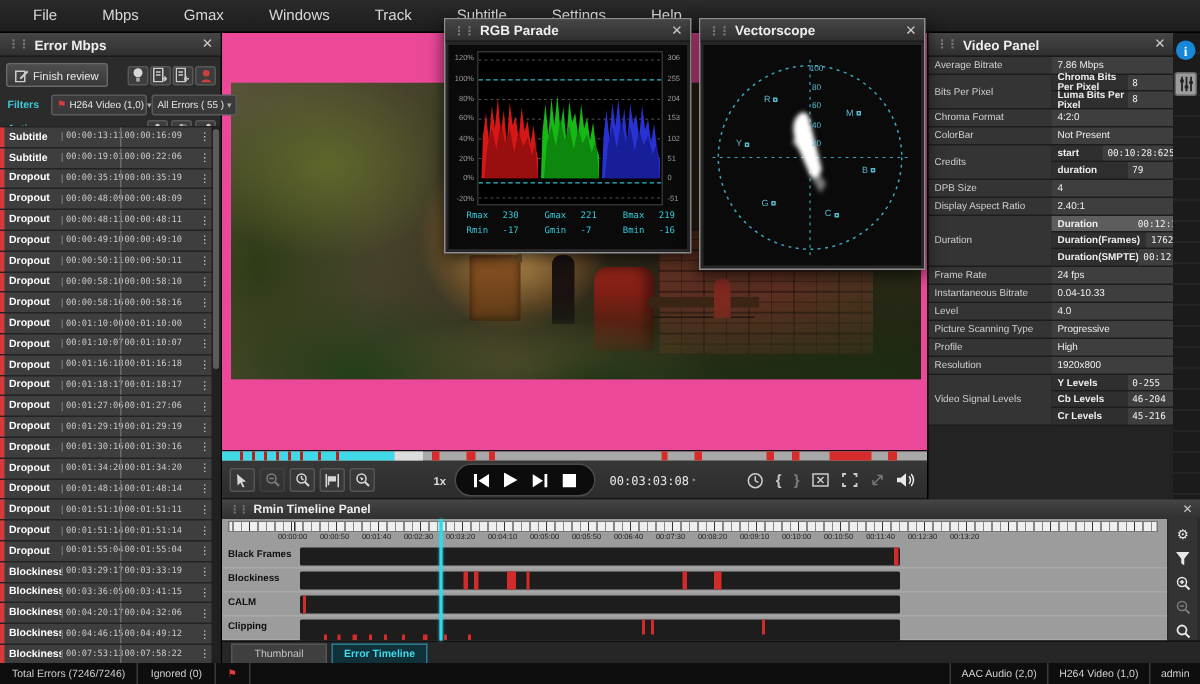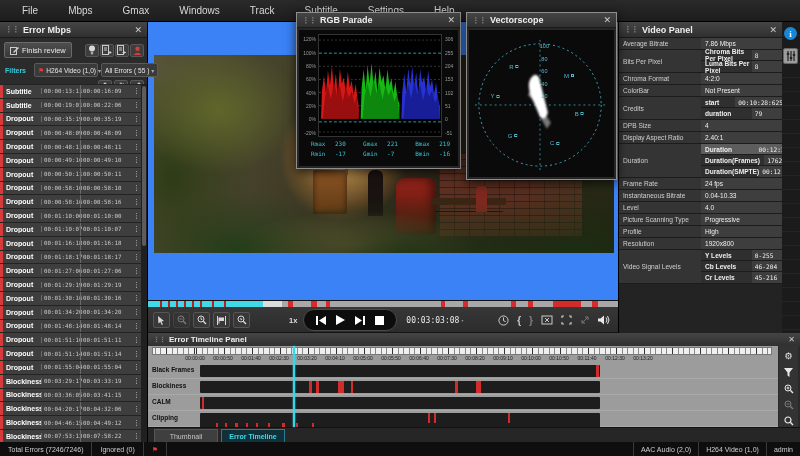--- a/index.html
+++ b/index.html
@@ -41,21 +41,21 @@
   .erow .edots{margin-left:auto;color:#ddd;font-size:7px;padding-right:2px}
   #ep-scroll{position:absolute;right:0;top:62px;width:6px;bottom:0;background:#202020}
   #ep-thumb{position:absolute;left:1px;top:2px;width:4px;height:160px;background:#5c5c5c;border-radius:2px}
   
   #statusbar{position:absolute;left:0;top:442px;width:800px;height:14px;background:#0e0e0e;display:flex;
     align-items:center;font-size:7px;color:#cfcfcf;z-index:6}
   #statusbar .seg{padding:0 8px;border-right:1px solid #3a3a3a;height:100%;display:flex;align-items:center;gap:3px}
   #statusbar .spacer{flex:1}
   #statusbar .segr{padding:0 7px;border-left:1px solid #3a3a3a;height:100%;display:flex;align-items:center}
   
-  #center{position:absolute;left:148px;top:22px;width:470px;height:310px;background:#3b82f6;z-index:1}
+  #center{position:absolute;left:148px;top:22px;width:470px;height:310px;background:#ec4899;z-index:1}
   #video-scene{position:absolute;left:6px;top:33px;width:460px;height:198px;overflow:hidden;filter:saturate(1.05)}
   .vs-layer{position:absolute;inset:0}
   #vs-base{background:linear-gradient(105deg,#57543a 0%,#3e3a26 35%,#2c2518 60%,#221c12 100%)}
   #vs-foliage{background:
     radial-gradient(ellipse 120px 90px at 14% 28%,rgba(96,104,44,.95),transparent 70%),
     radial-gradient(ellipse 110px 150px at 4% 62%,rgba(44,58,22,.95),transparent 72%),
     radial-gradient(ellipse 150px 80px at 18% 98%,rgba(36,62,26,.97),transparent 70%),
     radial-gradient(ellipse 220px 85px at 55% 102%,rgba(30,52,22,.95),transparent 72%),
     radial-gradient(ellipse 200px 95px at 92% 102%,rgba(28,48,20,.95),transparent 70%),
     radial-gradient(ellipse 130px 110px at 99% 55%,rgba(46,60,30,.55),transparent 72%),
@@ -794,21 +794,21 @@
           <rect x="3.8" y="6" width="2.4" height="2"></rect>
           <rect x="6.8" y="3" width="2.4" height="2"></rect>
         </g>
       </svg>
   </div>
 </div>
 
 <div id="timeline">
   <div id="tl-title">
     <span class="grip" style="color:#777;font-size:7px;letter-spacing:-1px;margin-right:4px">⋮⋮</span>
-    <span>Error Timeline Panel</span>
+    <span>Rmin Timeline Panel</span>
     <span class="close">✕</span>
   </div>
   <div id="tl-body">
     <div id="tl-ruler"></div>
     <div id="tl-labels">
         <div class="rlabel" style="left: 47px;">00:00:00</div>
         <div class="rlabel" style="left: 75px;">00:00:50</div>
         <div class="rlabel" style="left: 103px;">00:01:40</div>
         <div class="rlabel" style="left: 131px;">00:02:30</div>
         <div class="rlabel" style="left: 159px;">00:03:20</div>

